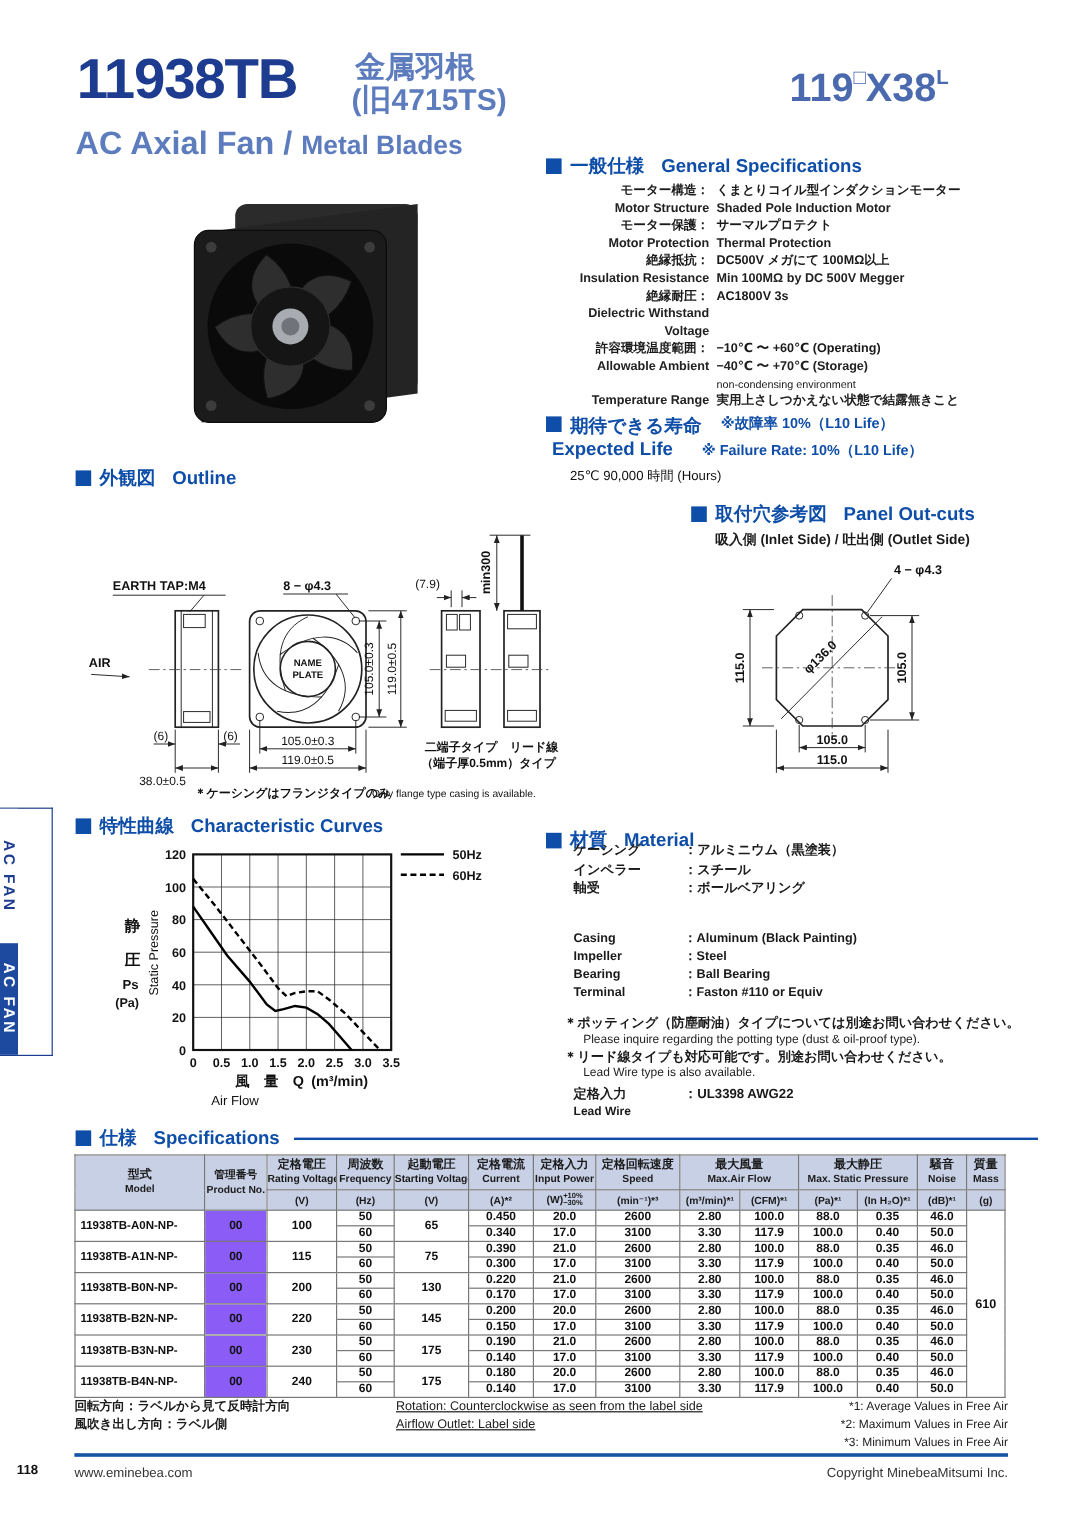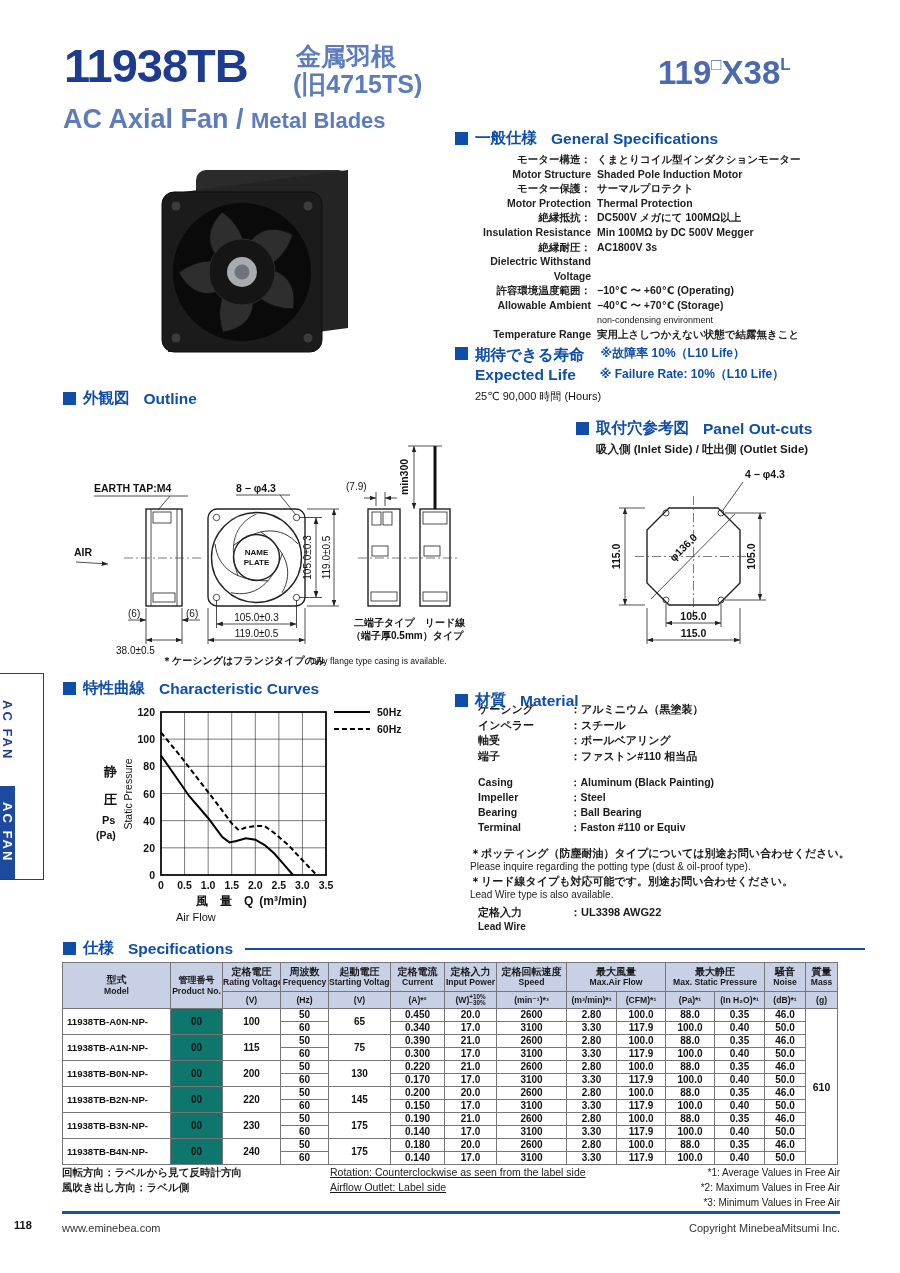--- a/index.html
+++ b/index.html
@@ -28,21 +28,21 @@
   
   .el-line1{display:flex;font-size:15.5px;font-weight:bold;color:#0f4ea8;}
   .el-line1 .sq{width:13px;height:13px;background:#0f4ea8;margin-right:7px;margin-top:2px;flex:none;}
   .el-note{font-size:12px;margin-left:16px;}
   .el-hours{font-size:11px;font-weight:normal;color:#111;}
   
   .mat-row{display:flex;font-size:11px;line-height:15.5px;font-weight:bold;}
   .mat-label{width:92px;flex:none;}
   .mat-row.en{font-size:10.5px;line-height:15px;}
   .mat-note-jp{font-size:11px;font-weight:bold;line-height:14px;margin-top:1px;}
-  .mat-note-en{font-size:10px;margin-left:0;line-height:13px;color:#222;}
+  .mat-note-en{font-size:10px;margin-left:16px;line-height:13px;color:#222;}
   
   svg text{fill:#111;}
   .dim{font-size:10px;}
   .dimb{font-size:10.5px;font-weight:bold;}
   .draw-line{stroke:#222;stroke-width:1.4;fill:none;}
   .thin{stroke:#222;stroke-width:0.8;fill:none;}
   .cl{stroke:#444;stroke-width:0.7;fill:none;stroke-dasharray:9 3 2 3;}
   
   .grid{stroke:#222;stroke-width:0.6;}
   .plot-border{stroke:#111;stroke-width:1.8;fill:none;}
@@ -51,21 +51,21 @@
   .tick{font-size:10.5px;font-weight:bold;}
   
   #spec-table{border-collapse:collapse;table-layout:fixed;width:775px;font-size:10px;}
   #spec-table th,#spec-table td{border:1px solid #777;padding:0;text-align:center;overflow:hidden;white-space:nowrap;}
   #spec-table thead th{background:#c7d0e5;font-weight:bold;line-height:10.5px;}
   #spec-table thead .jp{font-size:10px;}
   #spec-table thead .en{font-size:8.6px;font-weight:bold;}
   #spec-table thead .unit-row th{font-size:8.6px;height:16px;background:#c7d0e5;}
   #spec-table tbody td{height:12px;line-height:12px;font-weight:bold;color:#111;}
   #spec-table td.model{text-align:left;padding-left:4px;font-size:9.6px;}
-  #spec-table td.pn{background:#0f766e;}
+  #spec-table td.pn{background:#8b5cf6;}
   #spec-table{border:1.5px solid #444;}
   .wstack{display:inline-block;vertical-align:-2px;}
   .wstack span{display:block;font-size:6.3px;line-height:6.3px;text-align:left;}
   
   .tnote-jp{font-size:10.5px;font-weight:bold;line-height:15px;}
   .tnote-en{font-size:10.5px;line-height:15px;color:#222;}
   .tnote-right{font-size:10px;line-height:15px;text-align:right;color:#222;}
   .footer-line{height:3px;background:#1553a5;}
   .page-num{font-size:11px;font-weight:bold;color:#111;}
   .site{font-size:11px;color:#333;}
@@ -162,21 +162,21 @@
      <span class="gs-val">実用上さしつかえない状態で結露無きこと</span>
       </div>
     </div>
 
   <div class="abs" style="left:455px;top:345px;width:440px;">
     <div class="el-line1">
       <span class="sq"></span>
       <span>期待できる寿命</span>
       <span class="el-note">※故障率 10%（L10 Life）</span>
     </div>
-    <div class="el-line1" style="margin-left:20px;">
+    <div class="el-line1" style="margin-left:5px;align-items:flex-end;">
       <span>Expected Life</span>
       <span class="el-note" style="margin-left:24px;">※ Failure Rate: 10%（L10 Life）</span>
     </div>
     <div class="el-hours" style="margin-left:20px;margin-top:5px;">25℃ 90,000 時間 (Hours)</div>
   </div>
 
   <div class="abs sec-head" style="left:63px;top:388px;">
     <span class="sq"></span>
     <span>外観図</span>
     <span class="en">Outline</span>
@@ -402,24 +402,20 @@
         <span>：アルミニウム（黒塗装）</span>
       </div>
       <div class="mat-row">
         <span class="mat-label">インペラー</span>
         <span>：スチール</span>
       </div>
       <div class="mat-row">
         <span class="mat-label">軸受</span>
         <span>：ボールベアリング</span>
       </div>
-      <div class="mat-row">
-        <span class="mat-label">端子</span>
-        <span>：ファストン#110 相当品</span>
-      </div>
     </div>
   <div class="abs" style="left:478px;top:775px;width:420px;" id="mat-en">
       <div class="mat-row en">
         <span class="mat-label">Casing</span>
         <span>：Aluminum (Black Painting)</span>
       </div>
       <div class="mat-row en">
         <span class="mat-label">Impeller</span>
         <span>：Steel</span>
       </div>

